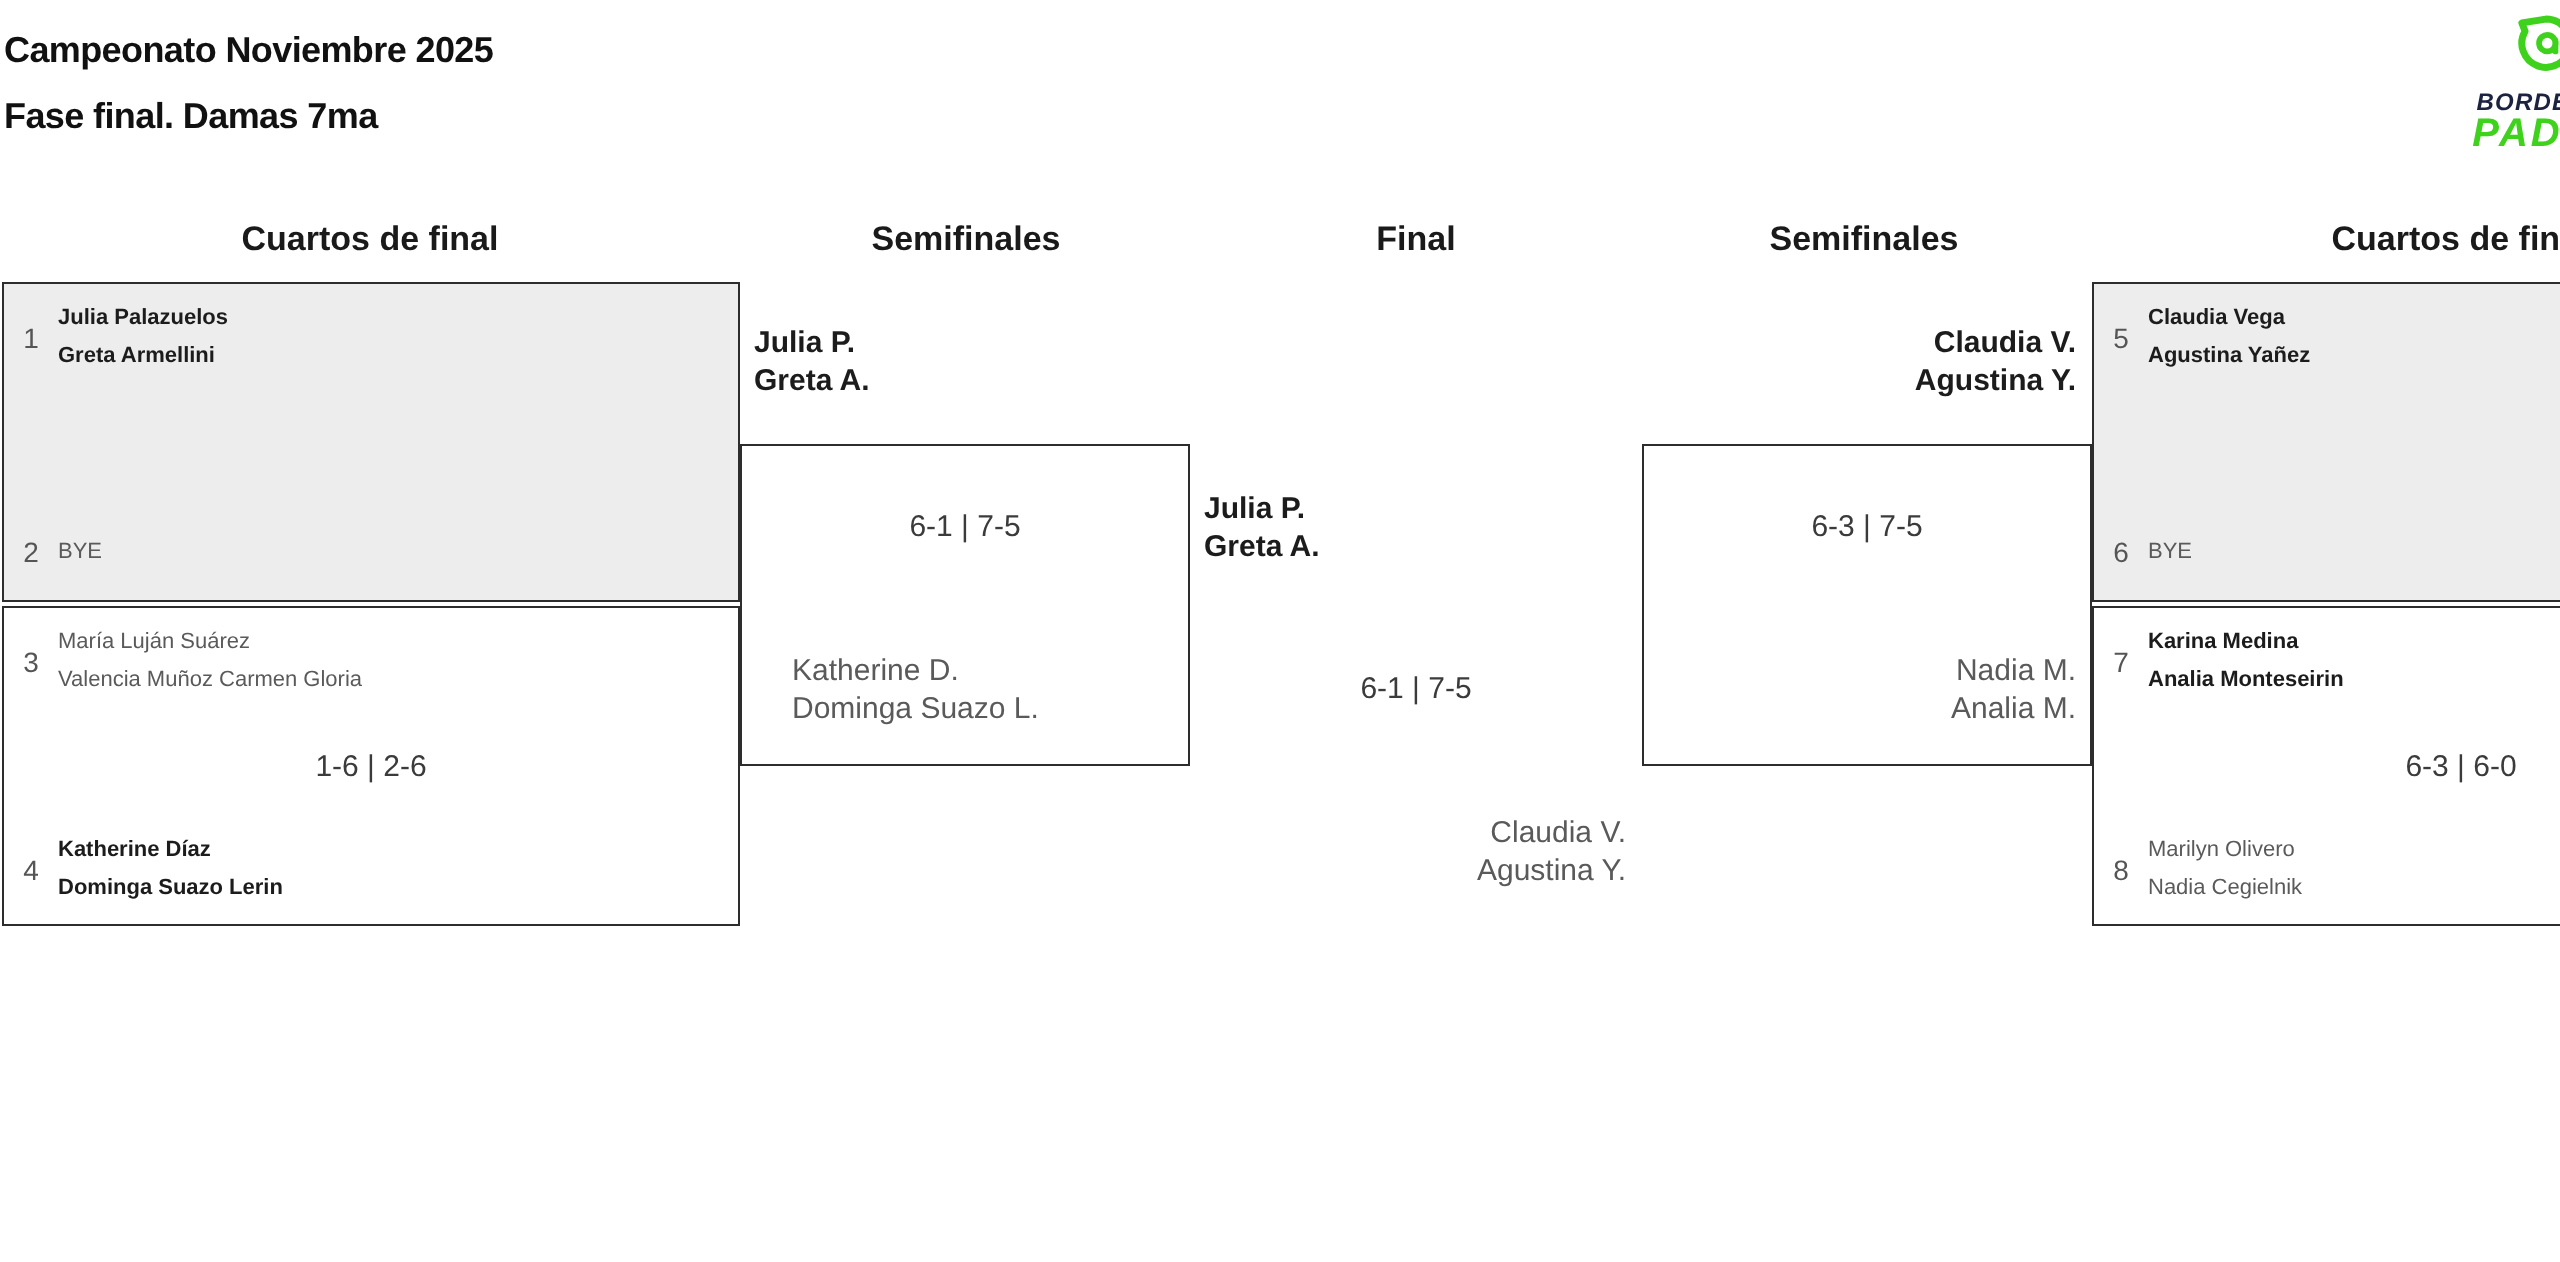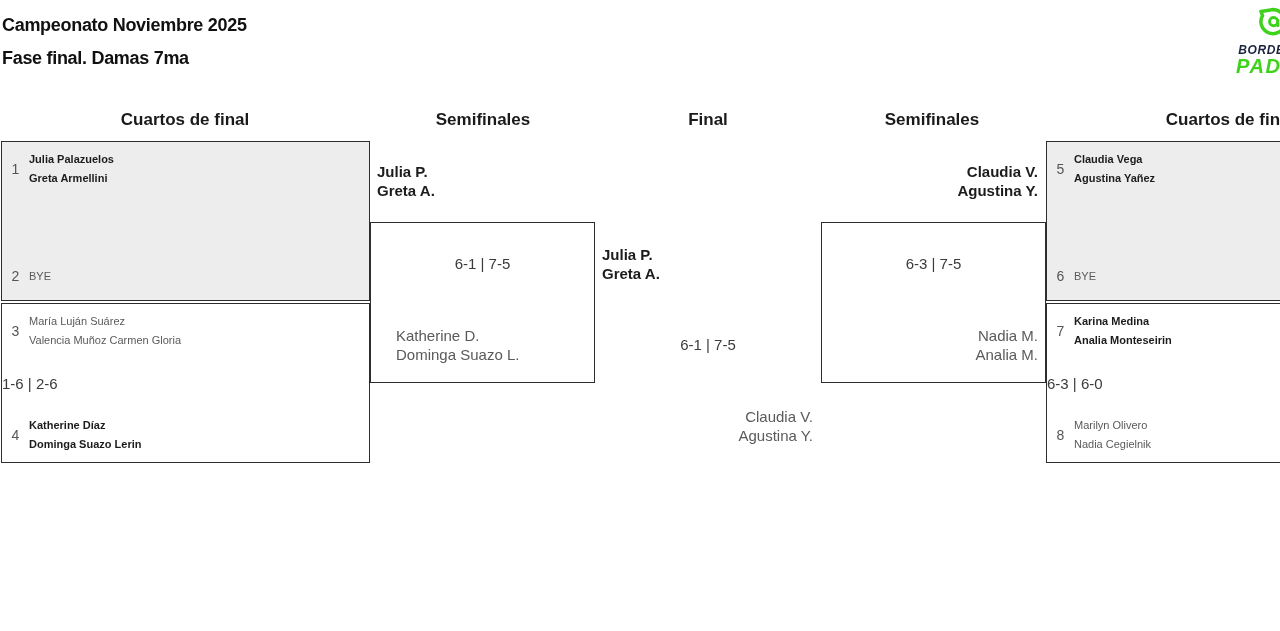--- a/index.html
+++ b/index.html
@@ -53,21 +53,21 @@
   .seed {
     width: 15px; flex: 0 0 15px; text-align: center;
     font-size: 14px; color: #555; line-height: 19px;
   }
   .names { margin-left: 6px; font-size: 11px; line-height: 19px; white-space: nowrap; }
   .names.win { font-weight: 700; color: #1c1c1c; }
   .names.lose { font-weight: 400; color: #5a5a5a; }
 
   .qf-score {
     position: absolute; top: 71px; left: 0; right: 0;
-    text-align: left; font-size: 15px; color: #3b3b3b; white-space: nowrap;
+    text-align: center; font-size: 15px; color: #3b3b3b; white-space: nowrap;
   }
 
   
   .sf-score {
     position: absolute; top: 32px; left: 0; right: 0;
     text-align: center; font-size: 15px; color: #3b3b3b; white-space: nowrap;
   }
   .sf-loser {
     position: absolute; top: 103px;
     font-size: 15px; line-height: 19px; color: #5a5a5a; white-space: nowrap;

